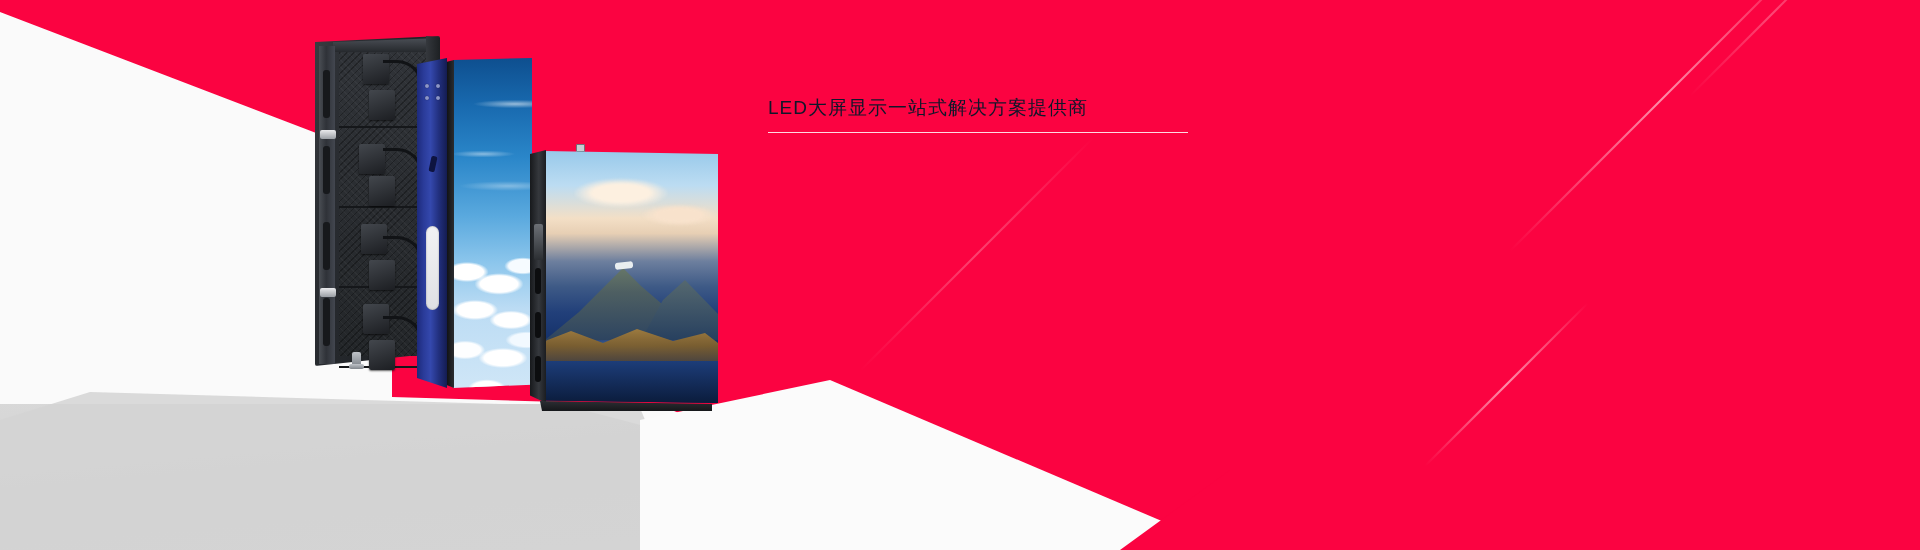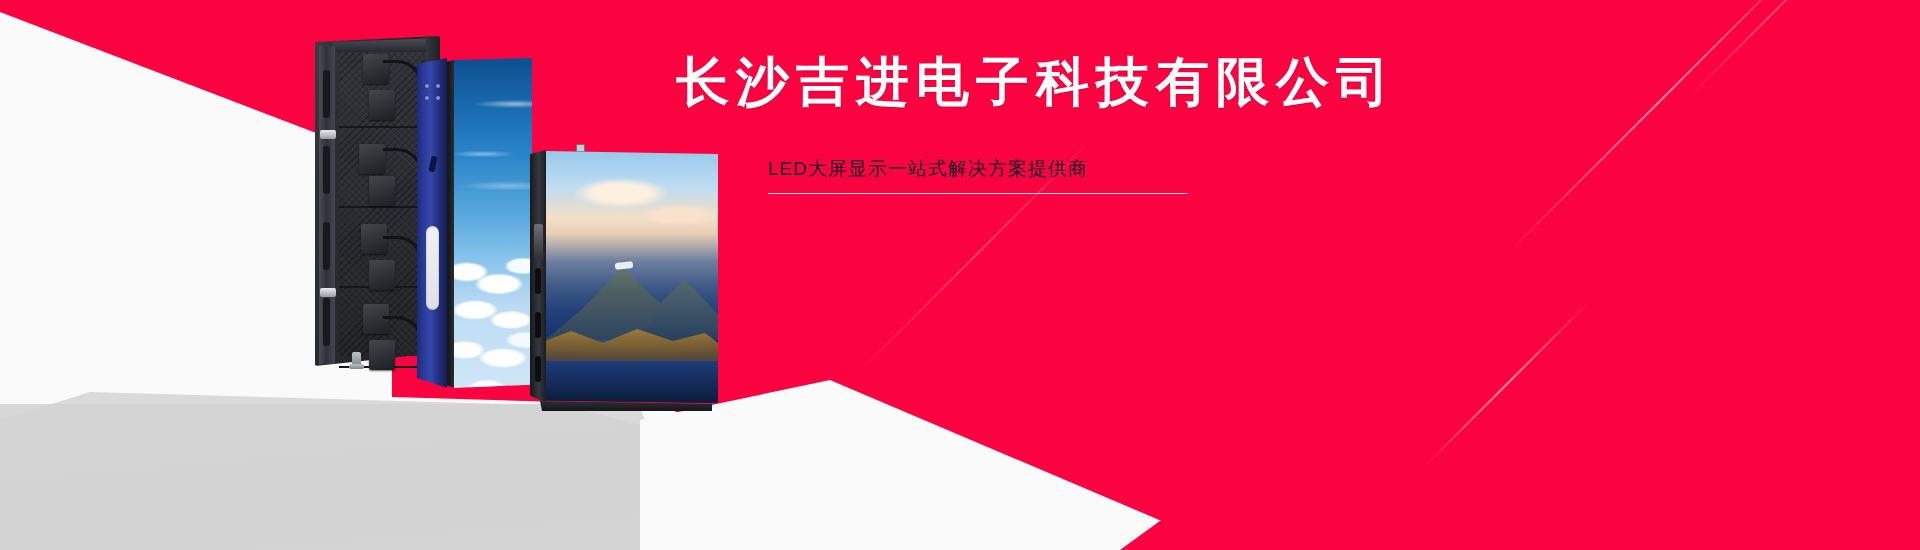--- a/index.html
+++ b/index.html
@@ -399,20 +399,19 @@
       <div class="sslot" style="top:206px"></div>
       <div class="sbox"></div>
       <div class="basebar"></div>
     </div>
 
     <div class="foot" style="left:352px; top:352px; width:9px; height:14px;"></div>
     <div class="foot" style="left:349px; top:364px; width:15px; height:5px;"></div>
   </div>
 
   <div id="copy">
-    <div id="title">长沙吉进电子科技有限公司</div>
     <div id="subwrap">
       <div id="subtitle">LED大屏显示一站式解决方案提供商</div>
       <div id="rule"></div>
     </div>
   </div>
 
 </div>
 
 </body></html>

